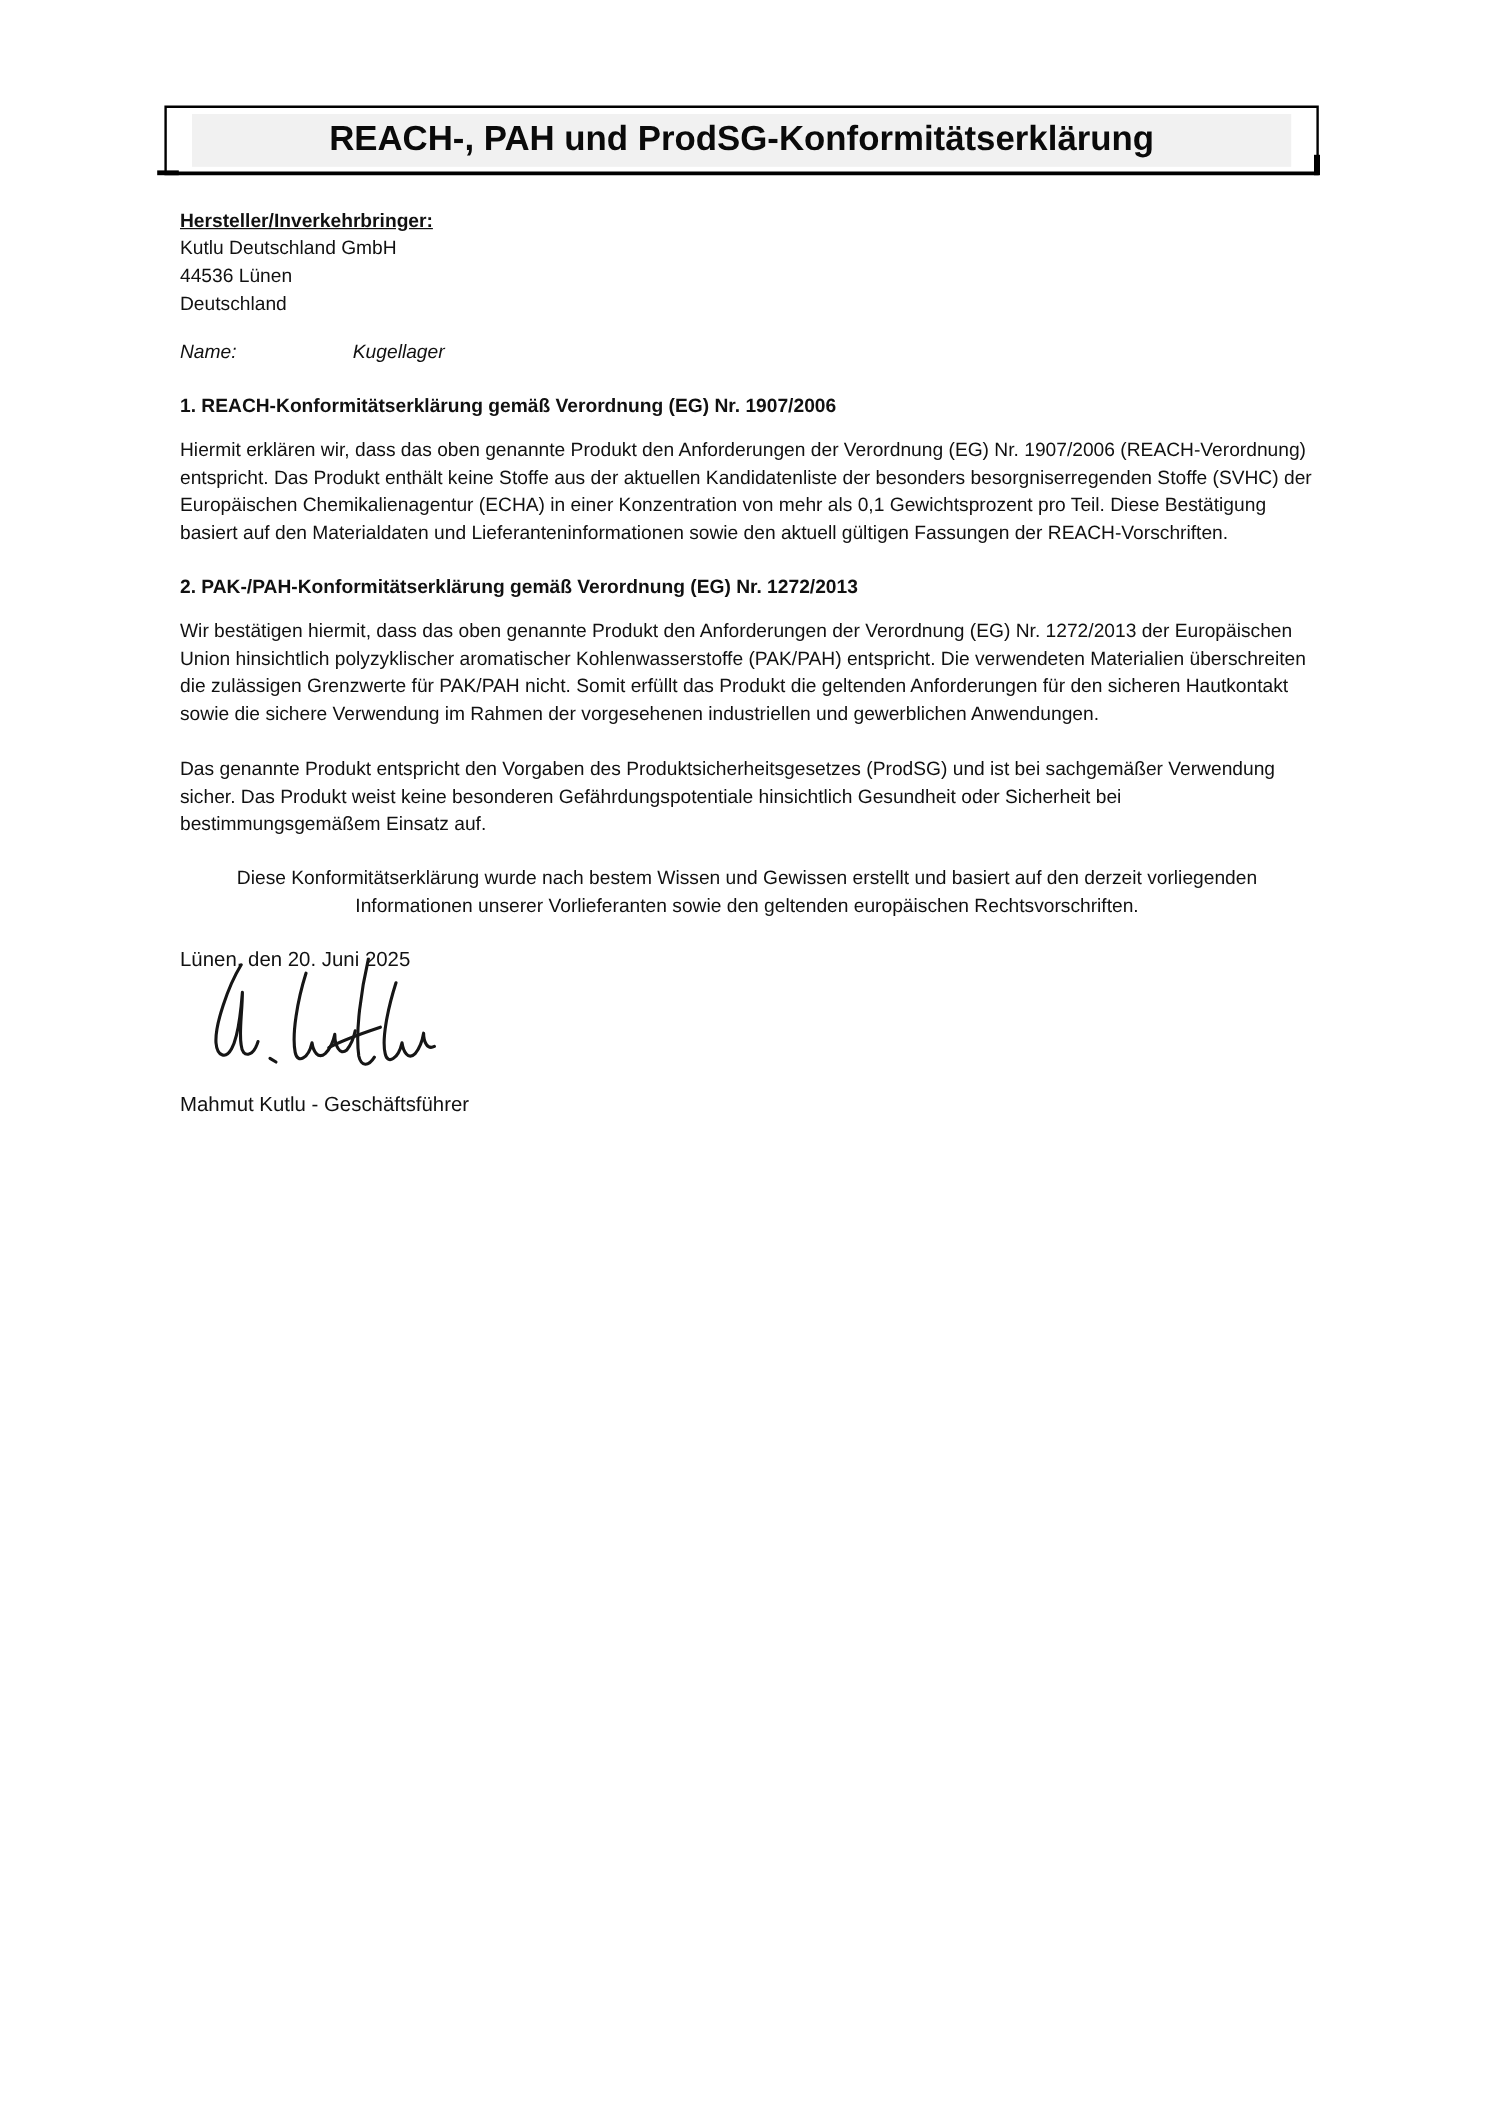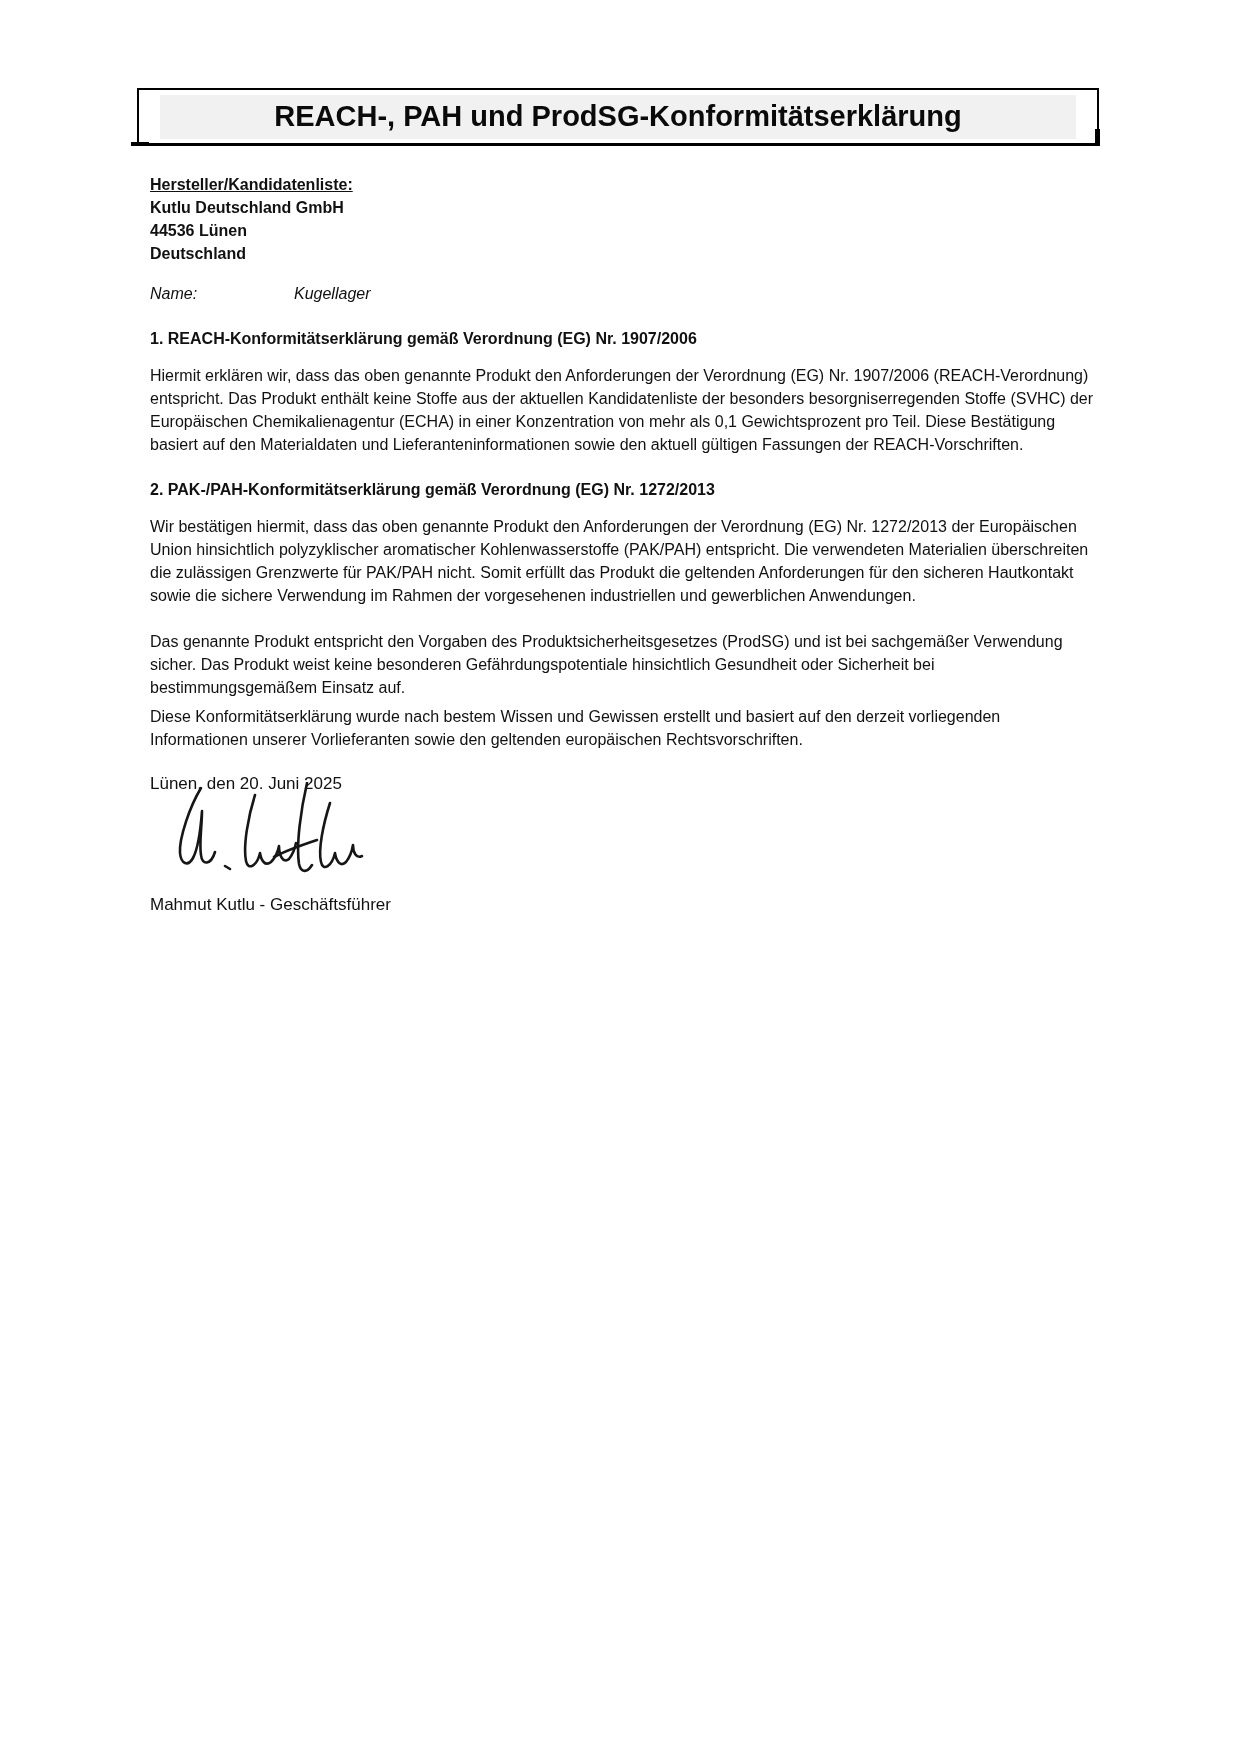--- a/index.html
+++ b/index.html
@@ -54,41 +54,41 @@
   }
   .title-inner h1 {
     font-size: 29px;
     line-height: 36px;
     font-weight: bold;
     letter-spacing: 0;
     color: #0a0a0a;
   }
 
   
-  .manufacturer p { margin: 0; font-weight: bold; }
+  .manufacturer p { margin: 0; }
   .manufacturer .mfr-heading {
     font-weight: bold;
     text-decoration: underline;
   }
 
   
   .product { margin-top: 17px; }
   .product .row { display: flex; font-style: italic; }
   .product .row .label { width: 144px; flex: 0 0 144px; }
 
   
   .section { margin-top: 23px; }
   .section h2 {
     font-size: 16px;
     line-height: 22px;
     font-weight: bold;
   }
   .section p { margin-top: 14px; }
 
-  .closing { margin-top: 6px; }
+  .closing { margin-top: 22px; text-align: center; }
 
   
   .dateline {
     margin-top: 24px;
     font-size: 17px;
     line-height: 17px;
   }
   .signature-svg {
     display: block;
     margin: -10px 0 0 4px;
@@ -106,21 +106,21 @@
 
 <div class="page">
 
   <div class="title-box">
     <div class="title-inner">
       <h1>REACH-, PAH und ProdSG-Konformitätserklärung</h1>
     </div>
   </div>
 
   <div class="manufacturer">
-    <p class="mfr-heading">Hersteller/Kandidatenliste:</p>
+    <p class="mfr-heading">Hersteller/Inverkehrbringer:</p>
     <p>Kutlu Deutschland GmbH</p>
     <p>44536 Lünen</p>
     <p>Deutschland</p>
   </div>
 
   <div class="product">
     <div class="row">
       <span class="label">Name:</span>
       <span>Kugellager</span>
     </div>

